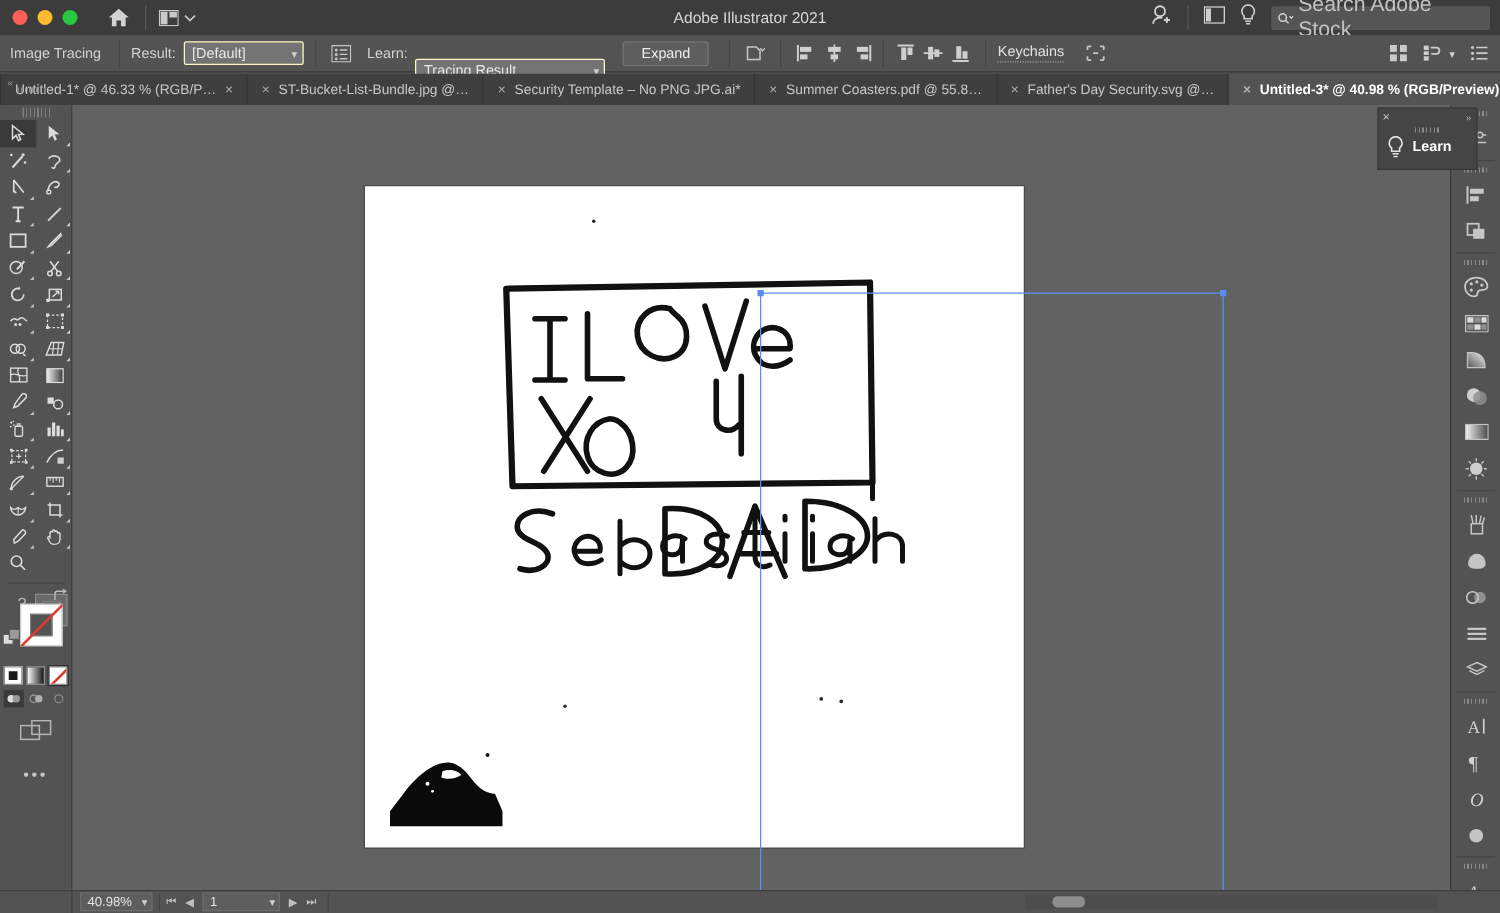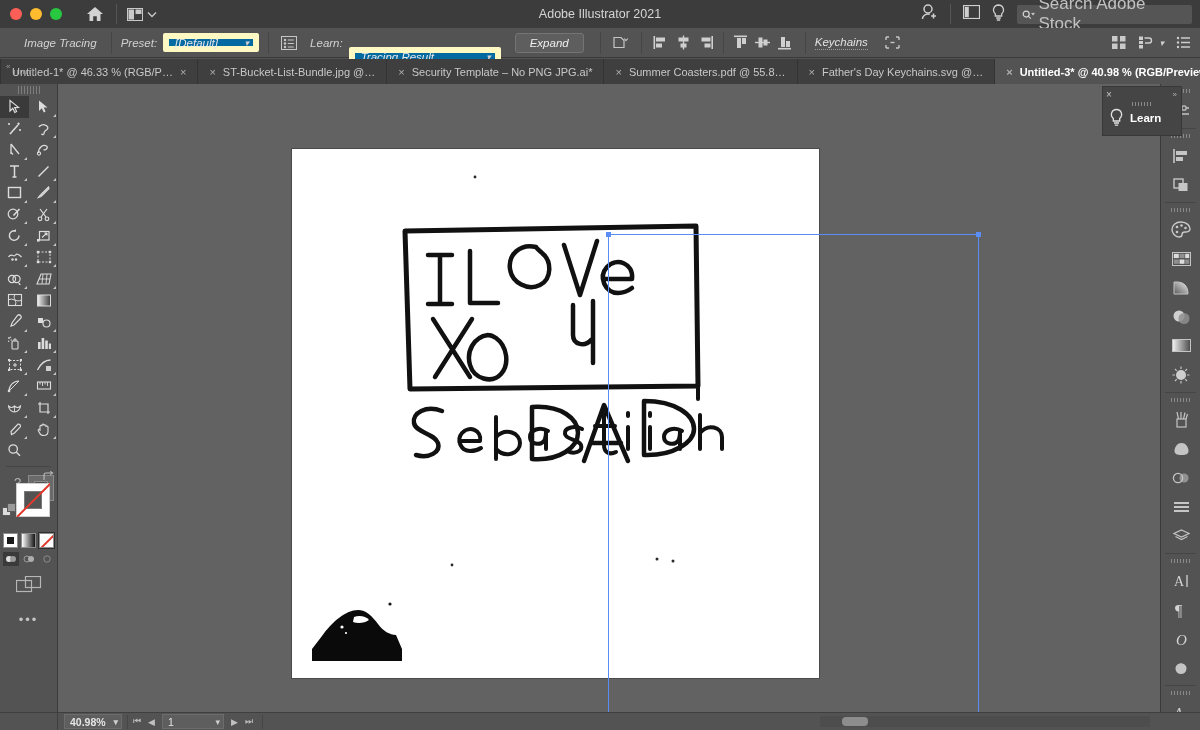--- a/index.html
+++ b/index.html
@@ -37,27 +37,27 @@
     width: 175px; height: 19px; background: #555; border-radius: 2px;
     display: flex; align-items: center; padding: 0 5px; gap: 4px;
   }
   #stock-search span { font-size: 17px; color: #c2c2c2; }
 
   
   #controlbar {
     position: absolute; top: 28px; left: 0; width: 1200px; height: 30px;
     background: #535353;
     border-bottom: 1px solid #3a3a3a;
-    display: flex; align-items: center; padding-left: 24px;
-    font-size: 11.5px; color: #d4d4d4; font-style: italic;
+    display: flex; align-items: center; padding-left: 8px;
+    font-size: 11.5px; color: #d4d4d4;
   }
   .cb-label { color: #d2d2d2; font-size: 11.5px; }
   .cb-sep { width: 1px; height: 22px; background: #464646; margin: 0 9px; }
   .dropdown {
-    background: #0369a1; border: 6px solid #fef9c3; border-radius: 2px;
+    background: #737373; border: 1px solid #fef9c3; border-radius: 2px;
     height: 19px; display: flex; align-items: center; justify-content: space-between;
     padding: 0 4px 0 6px; color: #e8e8e8; font-size: 11.5px;
   }
   .dd-caret { font-size: 9px; color: #cfcfcf; margin-left: 6px; }
   .btn {
     background: #5e5e5e; border: 1px solid #747474; border-radius: 3px;
     height: 20px; padding: 0 14px; color: #eee; font-size: 11.5px;
     display: flex; align-items: center; justify-content: center;
   }
   .cb-icon { width: 22px; height: 22px; display:flex; align-items:center; justify-content:center; }
@@ -246,21 +246,21 @@
           <path d="M11.6 3.6 L13.2 5.6 L14.8 3.6" fill="none" stroke="#d6d6d6" stroke-width="1.2"></path>
         </svg>
       <span>Search Adobe Stock</span>
     </div>
   </div>
 </div>
 
 <div id="controlbar">
   <span class="cb-label">Image Tracing</span>
   <div class="cb-sep" style="margin-left:14px;"></div>
-  <span class="cb-label">Preset:</span>
+  <span class="cb-label">Result:</span>
   <div class="dropdown" style="width:96px; margin-left:6px;">
     <span>[Default]</span>
     <span class="dd-caret">▾</span>
   </div>
   <div class="cb-sep"></div>
   <div class="cb-icon">
     <svg width="16" height="14" viewBox="0 0 16 14">
         <rect x="0.5" y="0.5" width="15" height="13" fill="none" stroke="#c6c6c6"></rect>
         <circle cx="4" cy="4" r="1.2" fill="#c6c6c6"></circle>
         <circle cx="4" cy="7.5" r="1.2" fill="#c6c6c6"></circle>
@@ -382,21 +382,21 @@
       <div class="tab">
         <span class="x">×</span>
         <span>Security Template – No PNG JPG.ai*</span>
       </div>
       <div class="tab">
         <span class="x">×</span>
         <span>Summer Coasters.pdf @ 55.8…</span>
       </div>
       <div class="tab">
         <span class="x">×</span>
-        <span>Father's Day Keychains.svg @…</span>
+        <span>Father's Day Security.svg @…</span>
       </div>
       <div class="tab active">
         <span class="x">×</span>
         <span>Untitled-3* @ 40.98 % (RGB/Preview)</span>
       </div>
     </div>
 
 </div>
 
 <div id="toolbar">
@@ -948,21 +948,21 @@
           <path d="M7.5 1.5 a5 5 0 0 1 3.2 8.9 V13 H4.3 V10.4 A5 5 0 0 1 7.5 1.5 Z" fill="none" stroke="#e2e2e2" stroke-width="1.3"></path>
           <path d="M5 15 h5 M5.8 17.2 h3.4" stroke="#e2e2e2" stroke-width="1.3"></path>
         </svg>
     </span>
     <span>Learn</span>
   </div>
 </div>
 
 <div id="statusbar">
   <div id="sb-left-pad"></div>
-  <div class="sb-field" style="width:58px; margin-left:6px;font-weight:bold;">
+  <div class="sb-field" style="width:58px; margin-left:6px;">
     <span>40.98%</span>
     <span class="dd-caret">▾</span>
   </div>
   <div class="sb-sep"></div>
   <div class="sb-nav">
     <span>⏮</span>
     <span>◀</span>
   </div>
   <div class="sb-field" style="width:62px; margin-left:7px;">
     <span>1</span>

